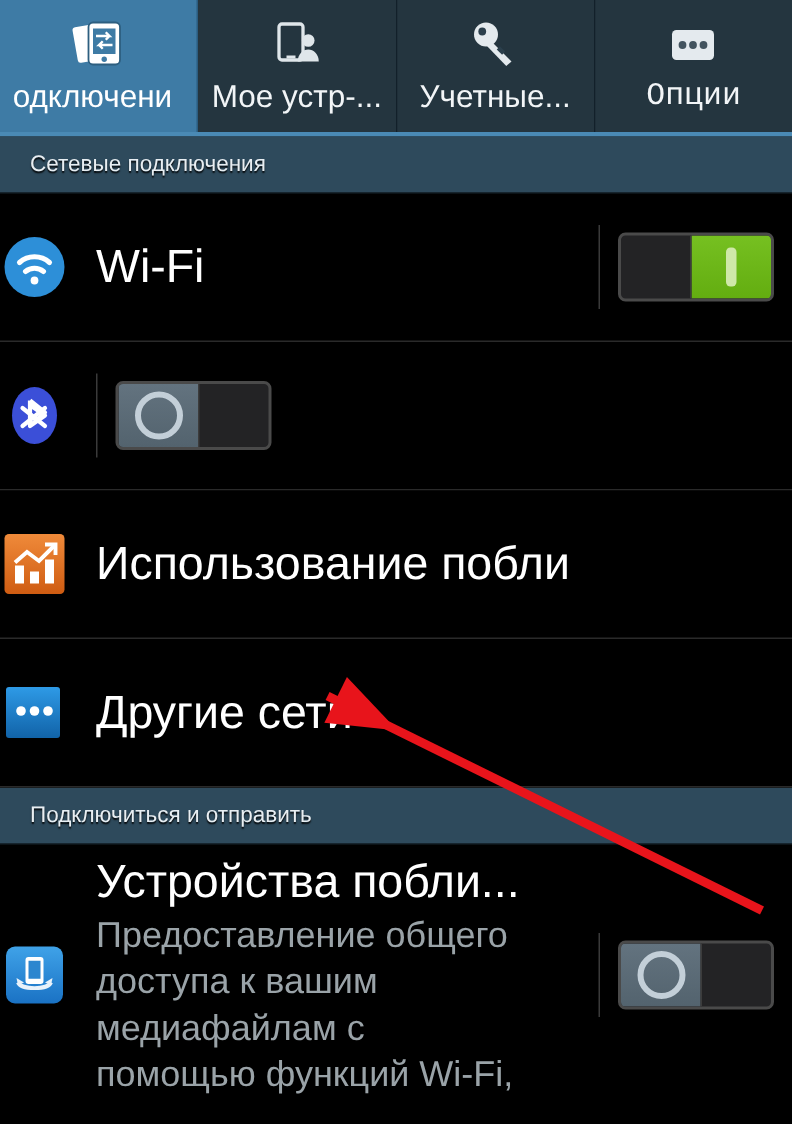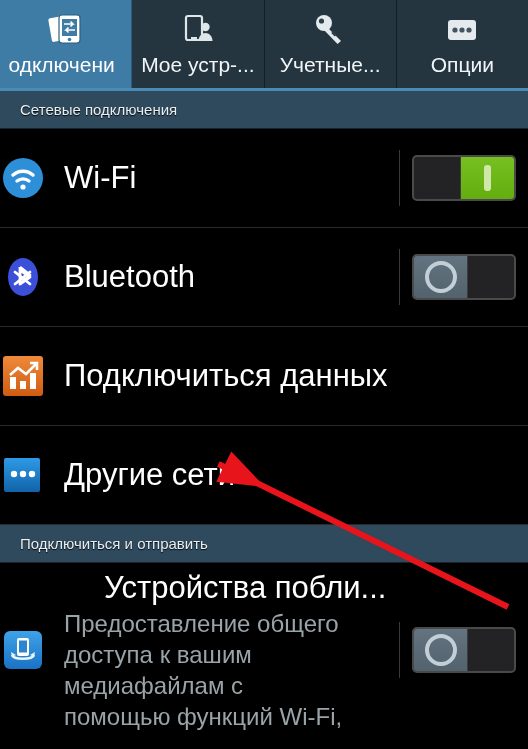--- a/index.html
+++ b/index.html
@@ -19,21 +19,21 @@
   }
   .tab {
     flex: 1 1 0; min-width: 0;
     position: relative;
     display: flex; flex-direction: column;
     align-items: center; justify-content: flex-start;
     padding-top: 8px;
     background: #24353f;
     border-right: 1px solid #12202a;
   }
-  .tab:last-child { border-right: none; }
+  .tab:last-child { border-right: none; font-family: Liberation Mono, monospace; }
   .tab.active { background: #3e7ba5; border-right: 1px solid #2b5d80; }
   .tab-icon { height: 44px; display: flex; align-items: center; justify-content: center; }
   .tab-label {
     font-size: 21px; color: #f2f5f7; line-height: 26px;
     white-space: nowrap; text-align: center;
     width: 100%;
   }
   .tab.active .tab-label {
     color: #ffffff;
     margin-left: -8px;
@@ -105,21 +105,21 @@
     content: ""; width: 24px; height: 24px; border-radius: 50%;
     border: 4px solid #c3cfd8; background: transparent;
   }
 
   
   .row.tall {
     height: 174px; align-items: center;
     border-bottom: none;
   }
   .row.tall .row-text { padding-top: 0; }
-  .row.tall .row-title { font-size: 31px; line-height: 40px; margin-left: 40px; }
+  .row.tall .row-title { font-size: 31px; line-height: 40px; }
   .row.tall .row-sub { font-size: 24px; line-height: 31px; white-space: pre-line; }
 
   
   .arrow-overlay {
     position: absolute; left: 0; top: 0; width: 528px; height: 749px;
     pointer-events: none;
   }
 </style>
 </head>
 <body>
@@ -209,23 +209,20 @@
   </div>
 
   <div class="row">
     <div class="row-icon">
       <svg width="46" height="46" viewBox="0 0 46 46">
         <ellipse cx="23" cy="23" rx="15" ry="19" fill="#3b4fd8"></ellipse>
         <path d="M20 13 L30 21 L20 30 L20 13 M20 30 L20 14 M20 30 L30 23 L20 16" fill="none" stroke="#ffffff" stroke-width="2.8" stroke-linejoin="round"></path>
         <path d="M15 18 L30 30 M15 30 L30 18" stroke="#ffffff" stroke-width="2.8" stroke-linecap="round"></path>
       </svg>
     </div>
-    <div class="row-text">
-      <div class="row-title">Bluetooth</div>
-    </div>
     <div class="row-divider"></div>
     <div class="toggle off">
       <div class="thumb"></div>
     </div>
   </div>
 
   <div class="row">
     <div class="row-icon">
       <svg width="46" height="46" viewBox="0 0 46 46">
         <defs>
@@ -238,21 +235,21 @@
         <g fill="#ffffff">
           <rect x="10" y="24" width="6" height="12"></rect>
           <rect x="20" y="28" width="6" height="8"></rect>
           <rect x="30" y="20" width="6" height="16"></rect>
         </g>
         <path d="M10 22 L18 15 L26 21 L36 11" fill="none" stroke="#ffffff" stroke-width="2.6"></path>
         <path d="M30 10 L37 10 L37 17" fill="none" stroke="#ffffff" stroke-width="2.6"></path>
       </svg>
     </div>
     <div class="row-text">
-      <div class="row-title">Подключиться данных</div>
+      <div class="row-title">Использование побли</div>
     </div>
   </div>
 
   <div class="row">
     <div class="row-icon">
       <svg width="46" height="46" viewBox="0 0 46 46">
         <defs>
           <linearGradient id="bg2" x1="0" y1="0" x2="0" y2="1">
             <stop offset="0" stop-color="#2e9ae6"></stop>
             <stop offset="1" stop-color="#1163a8"></stop>

